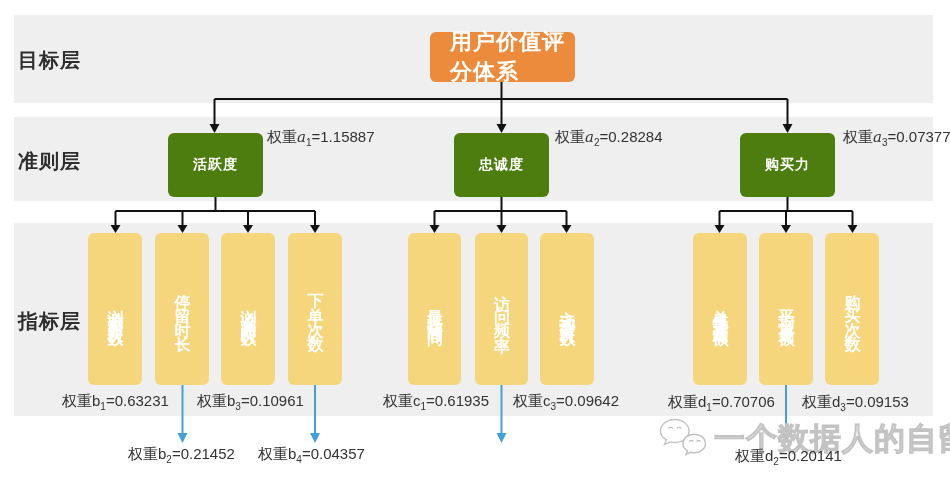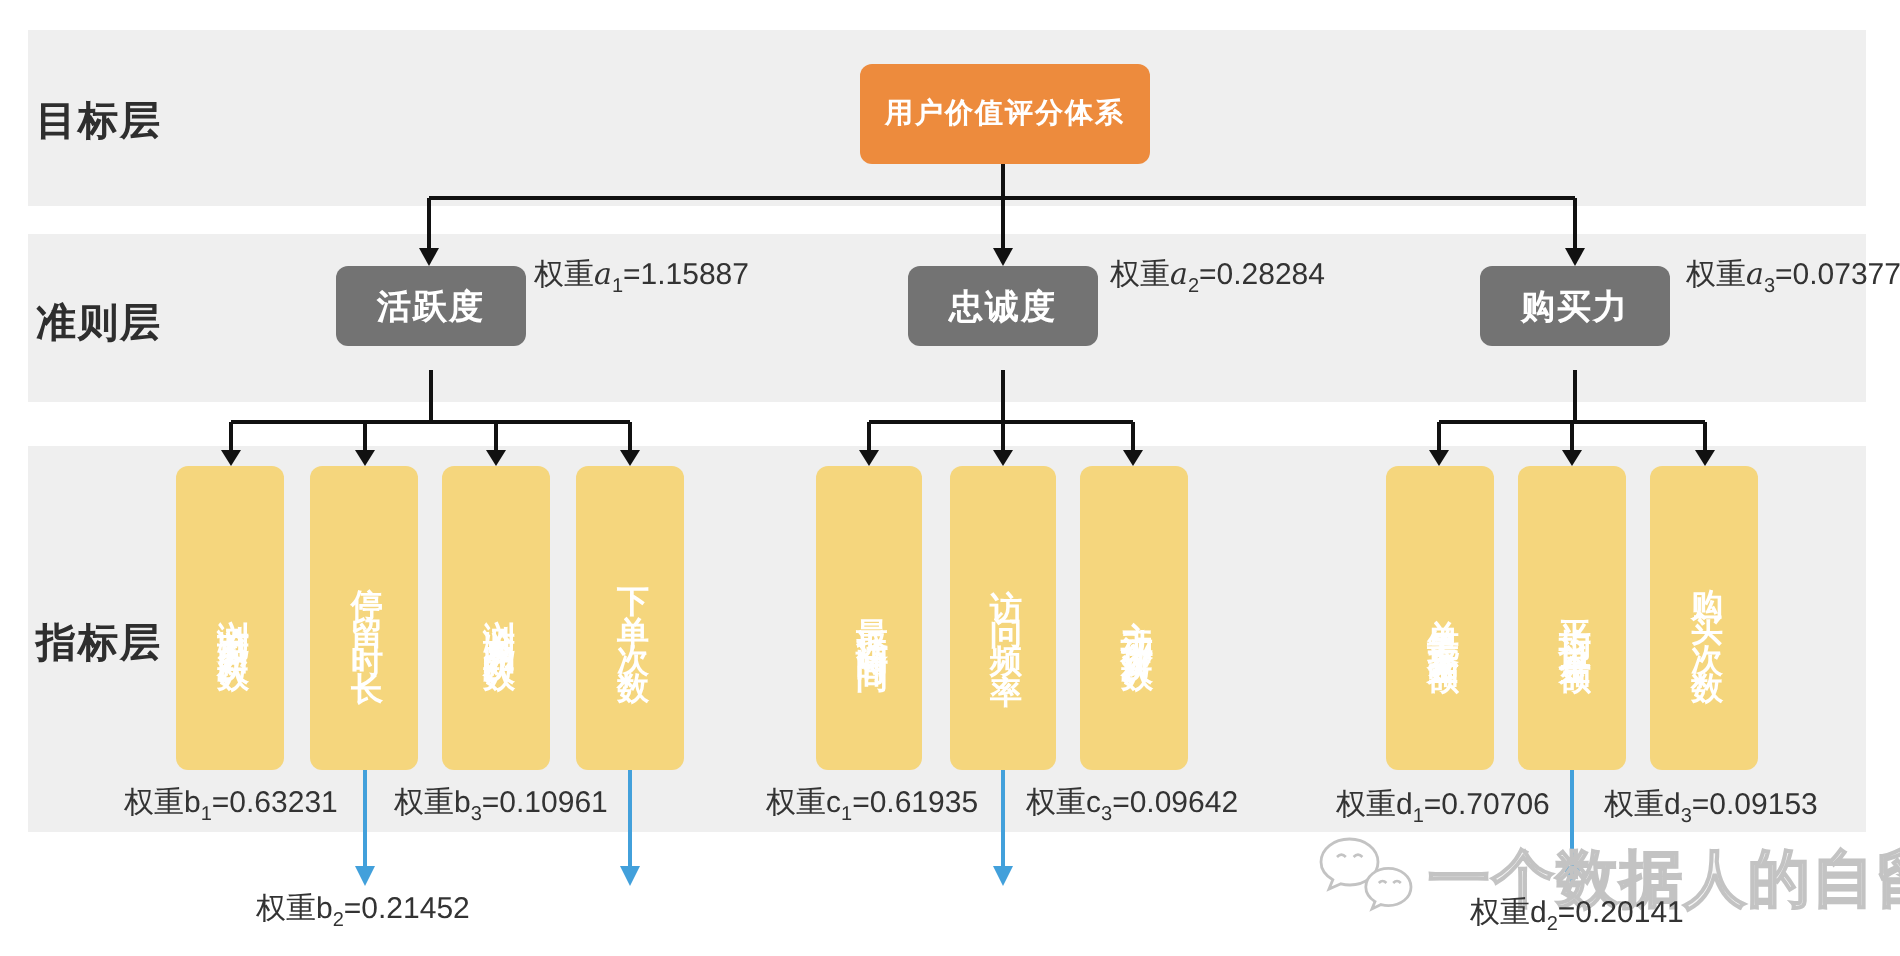--- a/index.html
+++ b/index.html
@@ -10,22 +10,22 @@
   .band-goal{top:15px;height:88px;}
   .band-criteria{top:117px;height:84px;}
   .band-indicator{top:223px;height:193px;}
 
   .layer-label{position:absolute;left:18px;font-size:20px;font-weight:bold;color:#2e2e2e;z-index:3;letter-spacing:1px;}
 
   #connector-svg{position:absolute;left:0;top:0;z-index:1;}
 
   .node{position:absolute;display:flex;align-items:center;justify-content:center;
         color:#fff;font-weight:bold;border-radius:6px;z-index:3;box-sizing:border-box;}
-  .node-goal{left:430px;top:32px;width:145px;height:50px;background:#ed8b3d;font-size:14px;letter-spacing:1px;}
-  .node-criteria{top:133px;width:95px;height:40px;background:#737373;font-size:17px;letter-spacing:1px;}
+  .node-goal{left:430px;top:32px;width:145px;height:50px;background:#ed8b3d;font-size:22px;letter-spacing:1px;padding-left:20px;}
+  .node-criteria{top:133px;width:95px;height:64px;background:#4d7c0f;font-size:14px;letter-spacing:1px;}
   .node-indicator{top:233px;width:54px;height:152px;background:#f5d67d;font-size:16px;
         writing-mode:vertical-rl;text-orientation:upright;}
   .sp6{letter-spacing:4px;}
   .sp4{letter-spacing:14px;}
 
   .wl{position:absolute;font-size:15px;color:#333;white-space:nowrap;z-index:4;}
   .wl sub{font-size:10px;}
   .wl .var{font-size:15px;}
   .wl .it{font-style:italic;font-family:"DejaVu Serif","Liberation Serif",serif;}
 
@@ -138,15 +138,16 @@
   <div class="node node-indicator sp4" style="left:825px;">购买次数</div>
 
   <div class="wl" style="left:62px;top:392px;"><span>权重</span><span class="var">b</span><sub>1</sub><span>=0.63231</span></div>
   <div class="wl" style="left:197px;top:392px;"><span>权重</span><span class="var">b</span><sub>3</sub><span>=0.10961</span></div>
   <div class="wl" style="left:383px;top:392px;"><span>权重</span><span class="var">c</span><sub>1</sub><span>=0.61935</span></div>
   <div class="wl" style="left:513px;top:392px;"><span>权重</span><span class="var">c</span><sub>3</sub><span>=0.09642</span></div>
   <div class="wl" style="left:668px;top:393px;"><span>权重</span><span class="var">d</span><sub>1</sub><span>=0.70706</span></div>
   <div class="wl" style="left:802px;top:393px;"><span>权重</span><span class="var">d</span><sub>3</sub><span>=0.09153</span></div>
 
   <div class="wl" style="left:128px;top:445px;"><span>权重</span><span class="var">b</span><sub>2</sub><span>=0.21452</span></div>
+  <div class="wl" style="left:258px;top:445px;"><span>权重</span><span class="var">b</span><sub>4</sub><span>=0.04357</span></div>
   <div class="wl" style="left:735px;top:447px;"><span>权重</span><span class="var">d</span><sub>2</sub><span>=0.20141</span></div>
 
 </div>
 
 </body></html>

